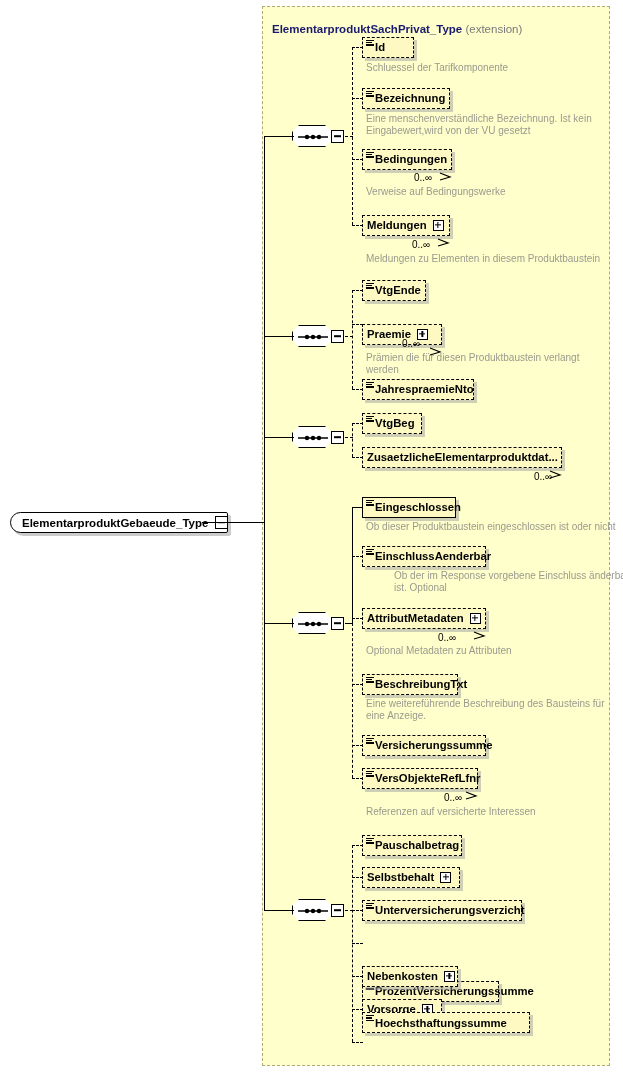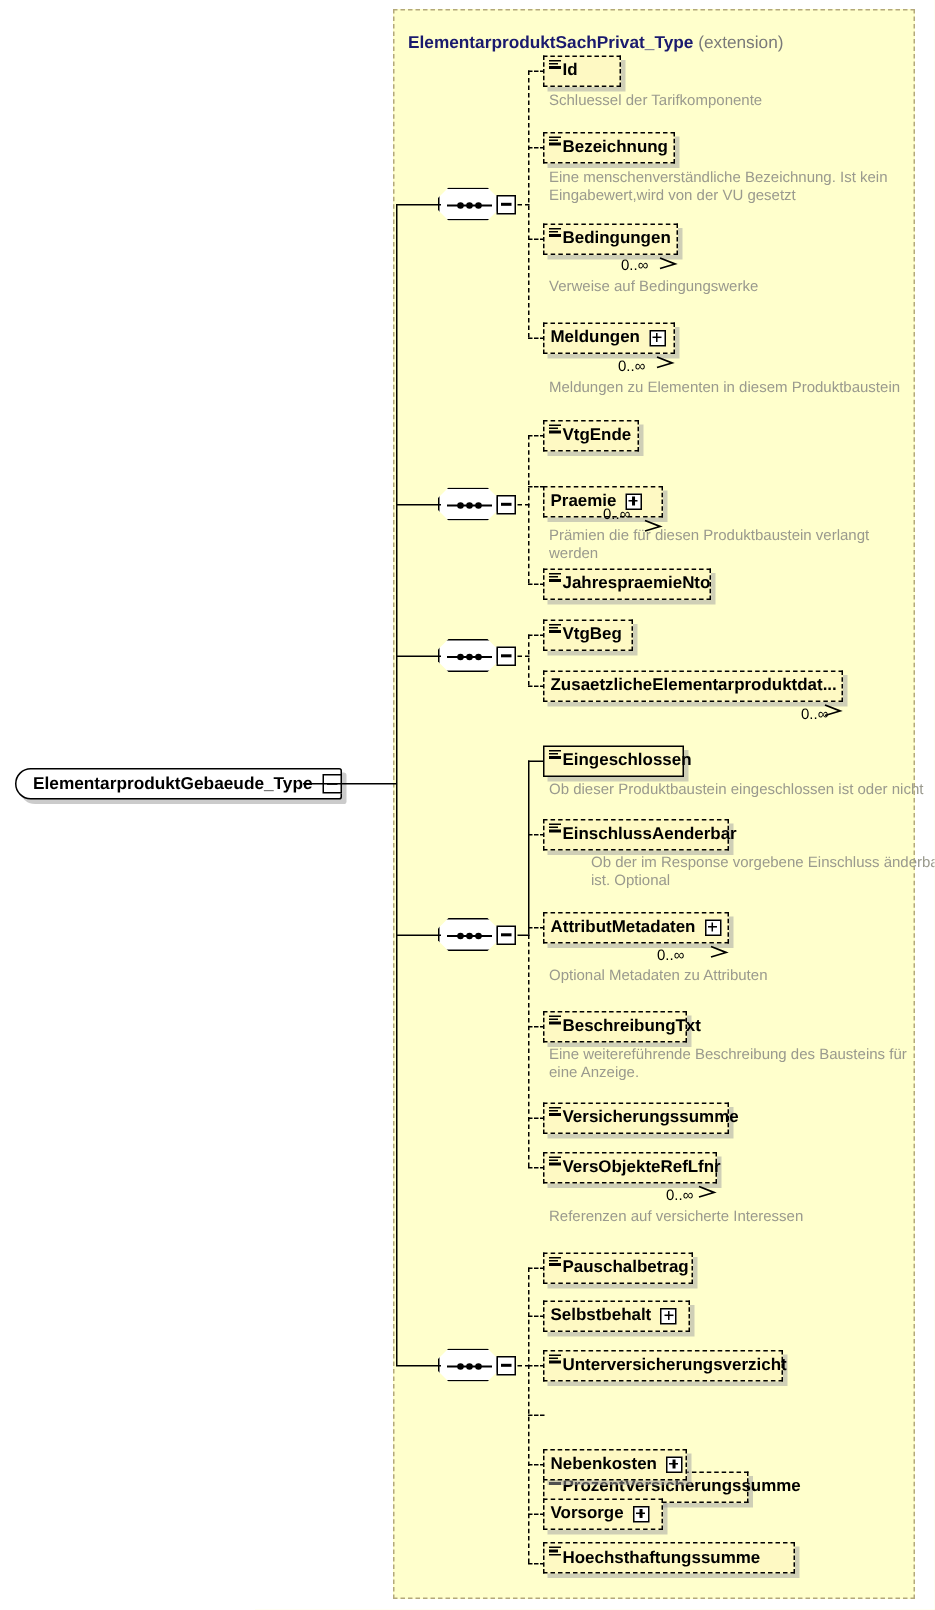--- a/index.html
+++ b/index.html
@@ -396,21 +396,21 @@
       <div class="el opt" style="left: 362px; top: 965.5px; width: 96px;">
         <span class="el-label">Nebenkosten</span>
         <span class="exp"></span>
       </div>
       <div class="dl h" style="left: 352px; top: 1009px; width: 11px;"></div>
       <div class="el opt" style="left: 362px; top: 998.5px; width: 80px;">
         <span class="el-label">Vorsorge</span>
         <span class="exp"></span>
       </div>
       <div class="dl h" style="left: 352px; top: 1042px; width: 11px;"></div>
-      <div class="el opt hasicon" style="left: 362px; top: 1012px; width: 168px; margin-top: 16px;">
+      <div class="el opt hasicon" style="left: 362px; top: 1012px; width: 168px;">
         <span class="st-icon">
           <i></i>
           <i></i>
           <i></i>
         </span>
         <span class="el-label">Hoechsthaftungssumme</span>
       </div>
       <div class="ln v" style="left: 264px; top: 136px; height: 774px;"></div>
     </div>
 </div>

